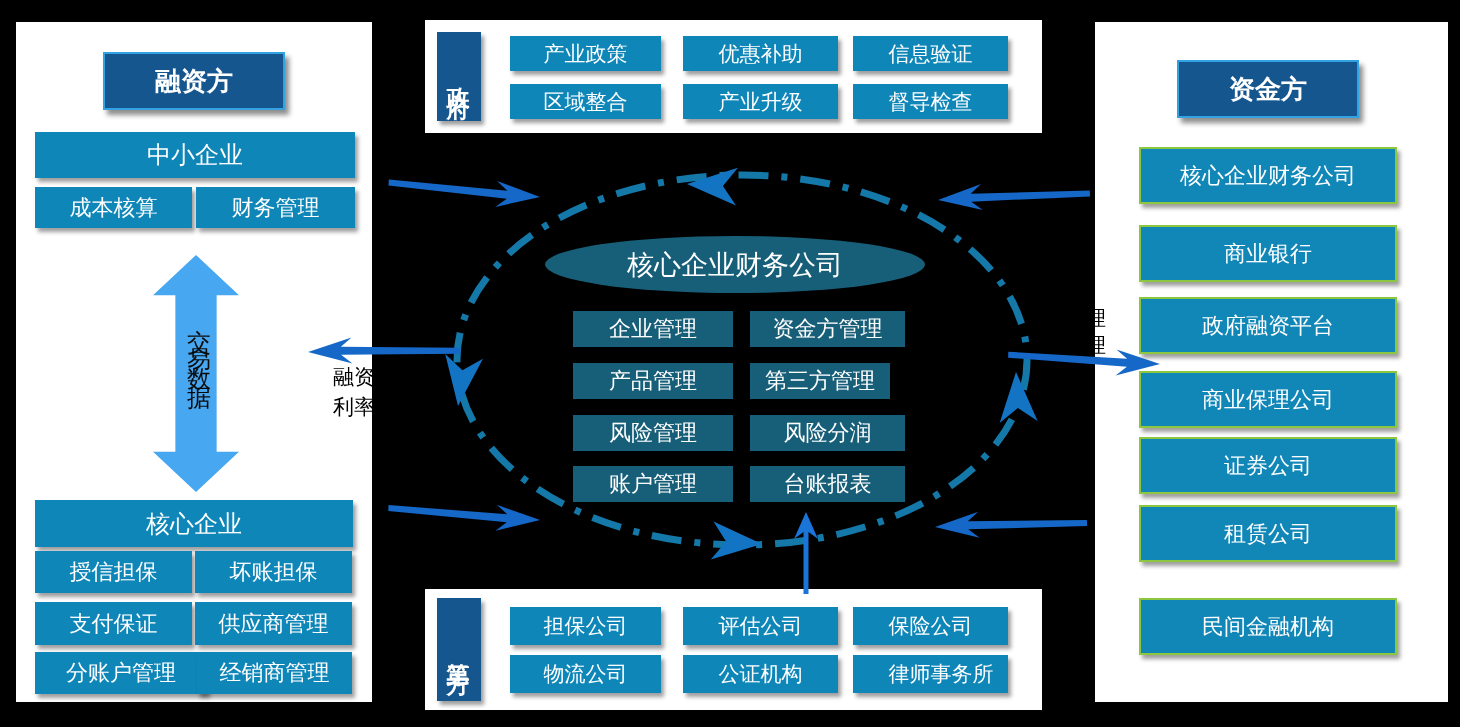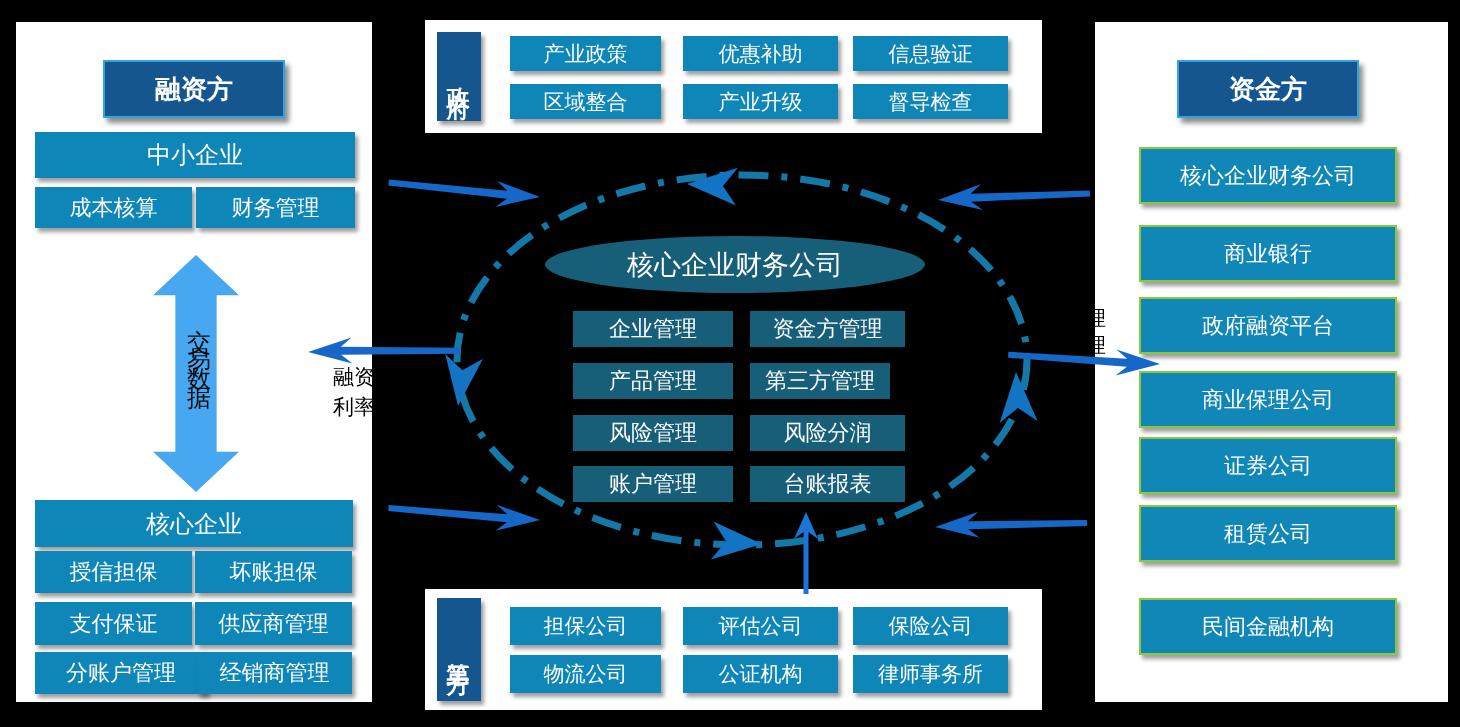--- a/index.html
+++ b/index.html
@@ -37,21 +37,21 @@
 </head>
 <body>
 
 <div id="canvas">
 
   <div class="panel" style="left:16px;top:22px;width:356px;height:680px;"></div>
   <div class="panel" style="left:425px;top:20px;width:617px;height:113px;"></div>
   <div class="panel" style="left:425px;top:589px;width:617px;height:121px;"></div>
   <div class="panel" style="left:1095px;top:22px;width:353px;height:680px;"></div>
 
-  <div class="boxH" style="left:103px;top:60px;width:178px;height:54px;text-align:right;">融资方</div>
+  <div class="boxH" style="left:103px;top:52px;width:178px;height:54px;text-align:right;">融资方</div>
   <div class="boxT" style="left:35px;top:132px;width:320px;height:46px;font-size:24px;">中小企业</div>
   <div class="boxT" style="left:35px;top:187px;width:157px;height:41px;">成本核算</div>
   <div class="boxT" style="left:196px;top:187px;width:159px;height:41px;">财务管理</div>
 
   <div id="exchangeArrow"></div>
   <div id="exchangeLabel">交易数据</div>
 
   <div class="boxT" style="left:35px;top:500px;width:318px;height:47px;font-size:24px;">核心企业</div>
   <div class="boxT" style="left:35px;top:551px;width:157px;height:42px;">授信担保</div>
   <div class="boxT" style="left:195px;top:551px;width:157px;height:42px;">坏账担保</div>
@@ -67,21 +67,21 @@
   <div class="boxT" style="left:510px;top:84px;width:151px;height:35px;font-size:21px;">区域整合</div>
   <div class="boxT" style="left:683px;top:84px;width:155px;height:35px;font-size:21px;">产业升级</div>
   <div class="boxT" style="left:853px;top:84px;width:155px;height:35px;font-size:21px;">督导检查</div>
 
   <div class="sideLabel" style="left:437px;top:598px;width:44px;height:103px;letter-spacing:4px;">第三方</div>
   <div class="boxT" style="left:510px;top:607px;width:151px;height:38px;font-size:21px;">担保公司</div>
   <div class="boxT" style="left:683px;top:607px;width:155px;height:38px;font-size:21px;">评估公司</div>
   <div class="boxT" style="left:853px;top:607px;width:155px;height:38px;font-size:21px;">保险公司</div>
   <div class="boxT" style="left:510px;top:655px;width:151px;height:38px;font-size:21px;">物流公司</div>
   <div class="boxT" style="left:683px;top:655px;width:155px;height:38px;font-size:21px;">公证机构</div>
-  <div class="boxT" style="left:853px;top:655px;width:155px;height:38px;font-size:21px;">律师事务所</div>
+  <div class="boxT" style="left:853px;top:655px;width:134px;height:38px;font-size:21px;padding-left:21px;">律师事务所</div>
 
   <div class="boxH" style="left:1177px;top:60px;width:178px;height:54px;">资金方</div>
   <div class="boxG" style="left:1139px;top:147px;width:254px;height:53px;">核心企业财务公司</div>
   <div class="boxG" style="left:1139px;top:225px;width:254px;height:53px;">商业银行</div>
   <div class="boxG" style="left:1139px;top:297px;width:254px;height:53px;">政府融资平台</div>
   <div class="boxG" style="left:1139px;top:371px;width:254px;height:53px;">商业保理公司</div>
   <div class="boxG" style="left:1139px;top:437px;width:254px;height:53px;">证券公司</div>
   <div class="boxG" style="left:1139px;top:505px;width:254px;height:53px;">租赁公司</div>
   <div class="boxG" style="left:1139px;top:598px;width:254px;height:53px;">民间金融机构</div>
 

